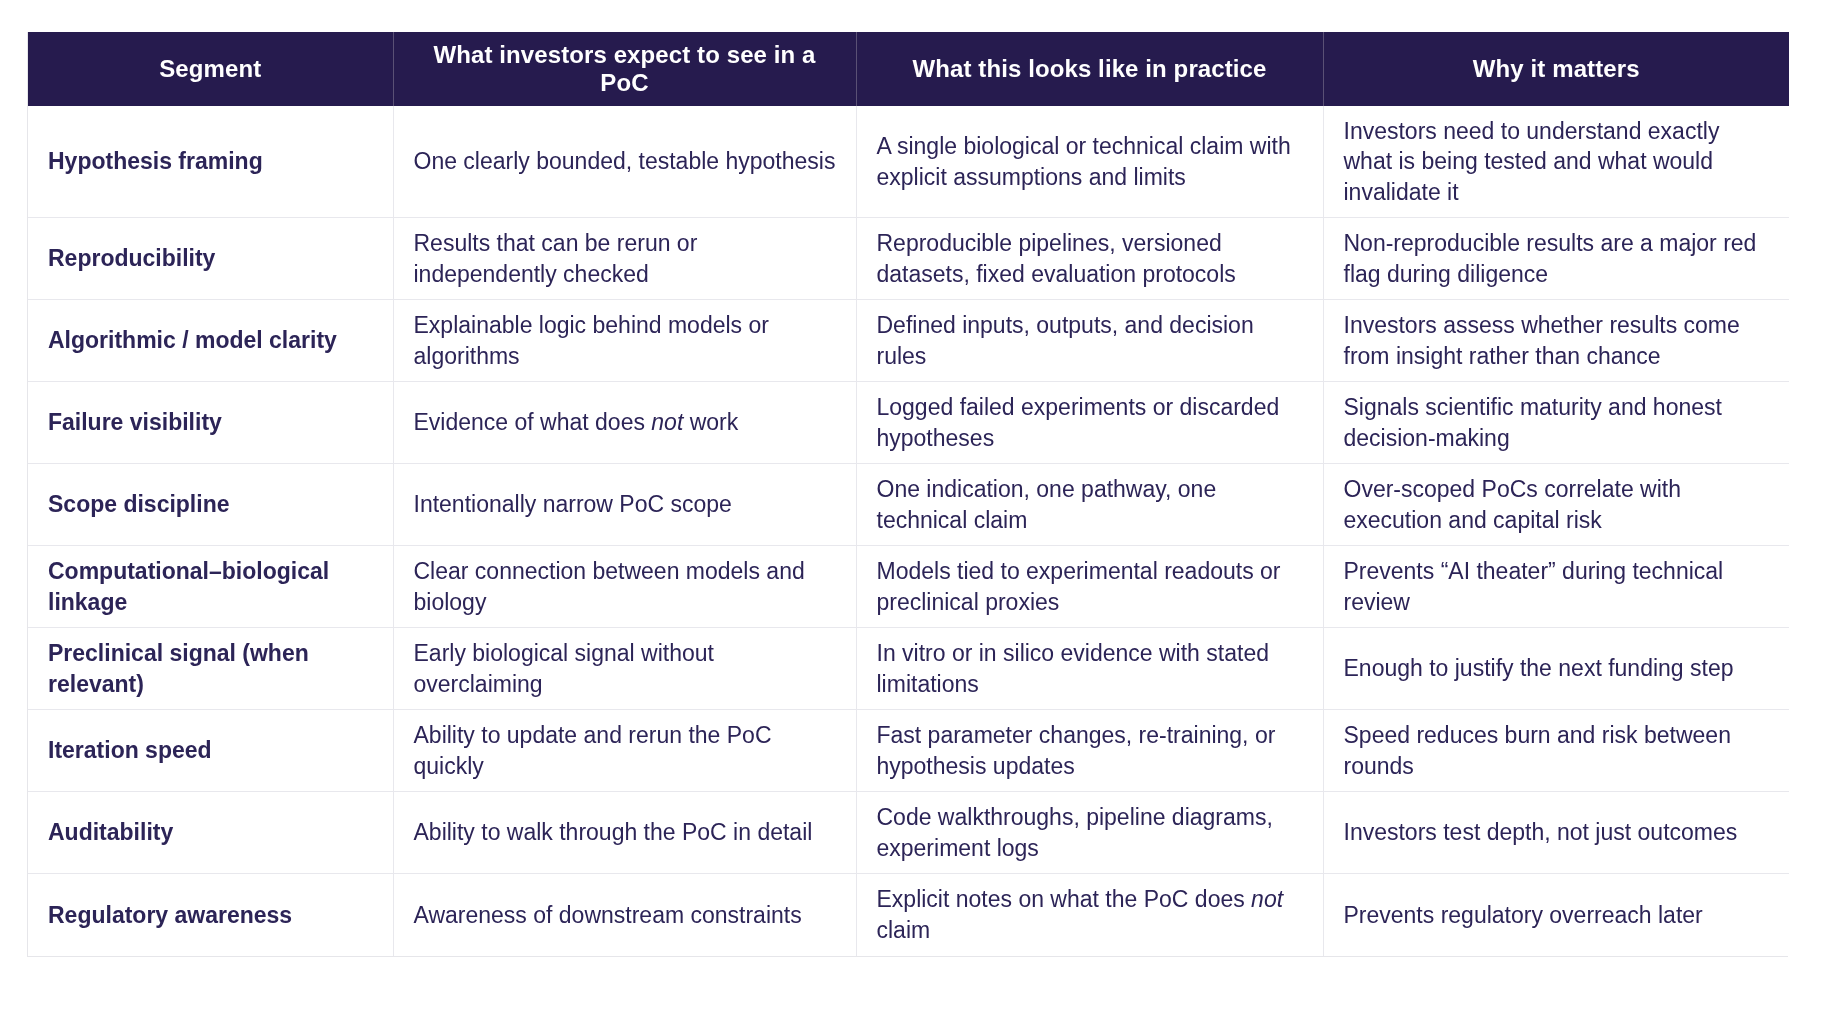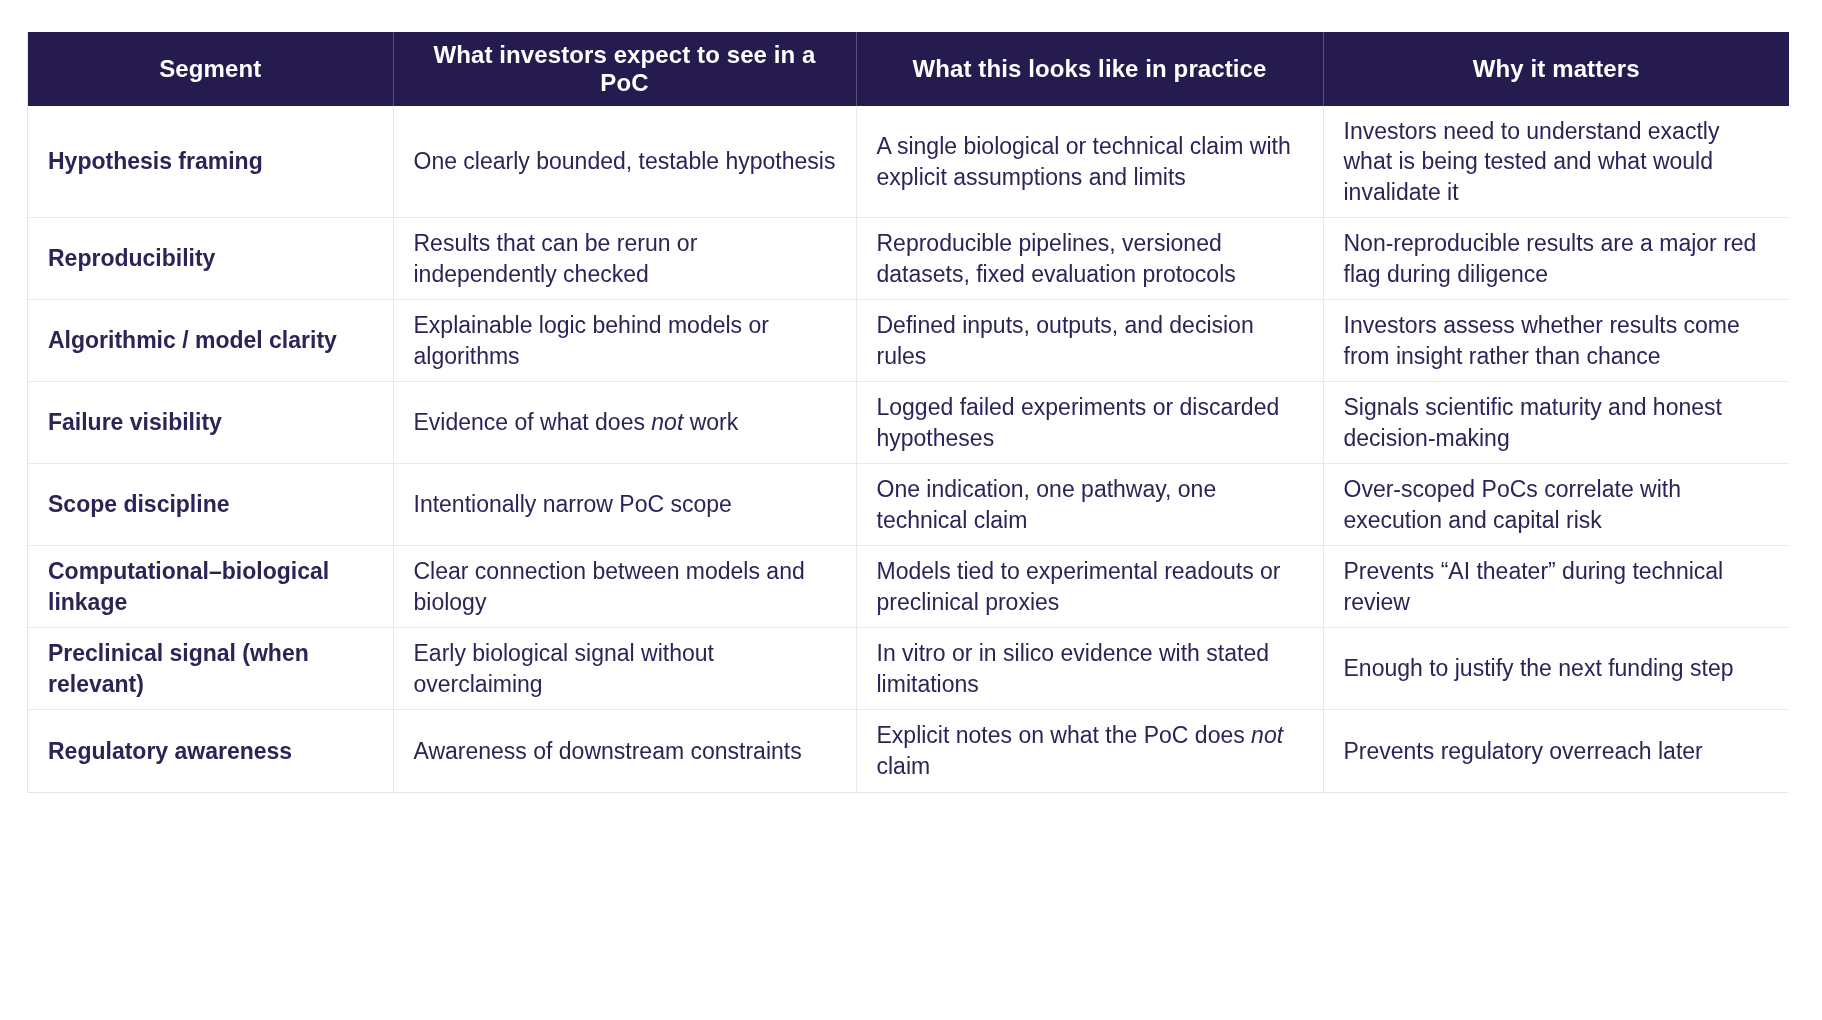--- a/index.html
+++ b/index.html
@@ -133,20 +133,32 @@
             <td class="col-practice">Models tied to experimental readouts or preclinical proxies</td>
             <td class="col-why">Prevents “AI theater” during technical review</td>
           </tr>
           <tr>
             <td class="col-segment">Preclinical signal (when relevant)</td>
             <td class="col-expect">Early biological signal without overclaiming</td>
             <td class="col-practice">In vitro or in silico evidence with stated limitations</td>
             <td class="col-why">Enough to justify the next funding step</td>
           </tr>
           <tr>
+            <td class="col-segment">Iteration speed</td>
+            <td class="col-expect">Ability to update and rerun the PoC quickly</td>
+            <td class="col-practice">Fast parameter changes, re-training, or hypothesis updates</td>
+            <td class="col-why">Speed reduces burn and risk between rounds</td>
+          </tr>
+          <tr>
+            <td class="col-segment">Auditability</td>
+            <td class="col-expect">Ability to walk through the PoC in detail</td>
+            <td class="col-practice">Code walkthroughs, pipeline diagrams, experiment logs</td>
+            <td class="col-why">Investors test depth, not just outcomes</td>
+          </tr>
+          <tr>
             <td class="col-segment">Regulatory awareness</td>
             <td class="col-expect">Awareness of downstream constraints</td>
             <td class="col-practice">Explicit notes on what the PoC does <em class="emph">not</em> claim</td>
             <td class="col-why">Prevents regulatory overreach later</td>
           </tr>
         </tbody>
     </table>
   </div>
 </div>
 

